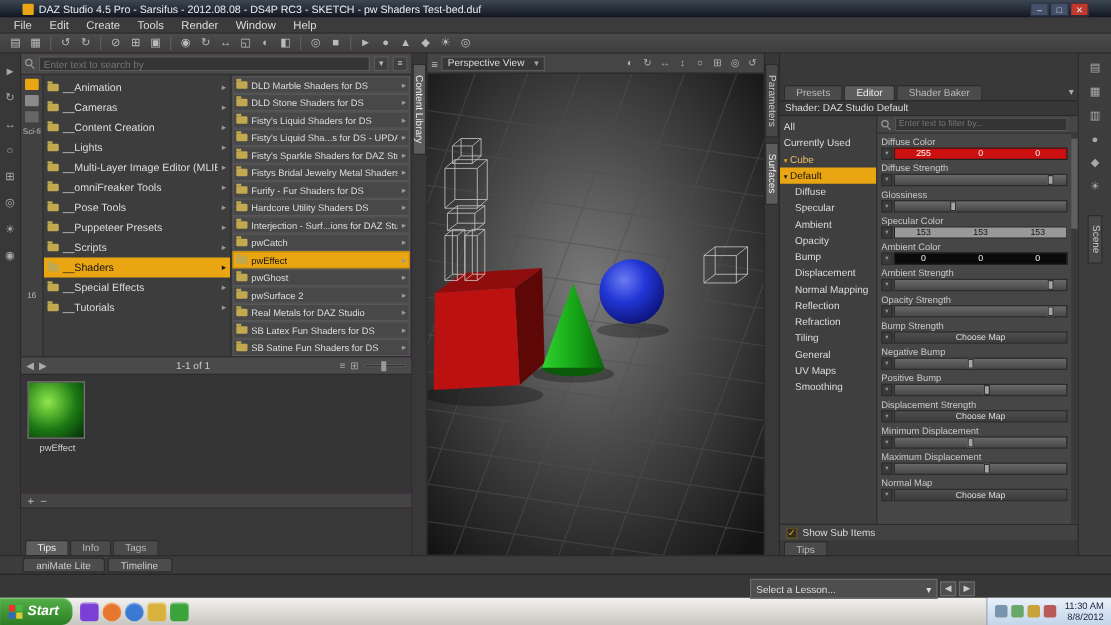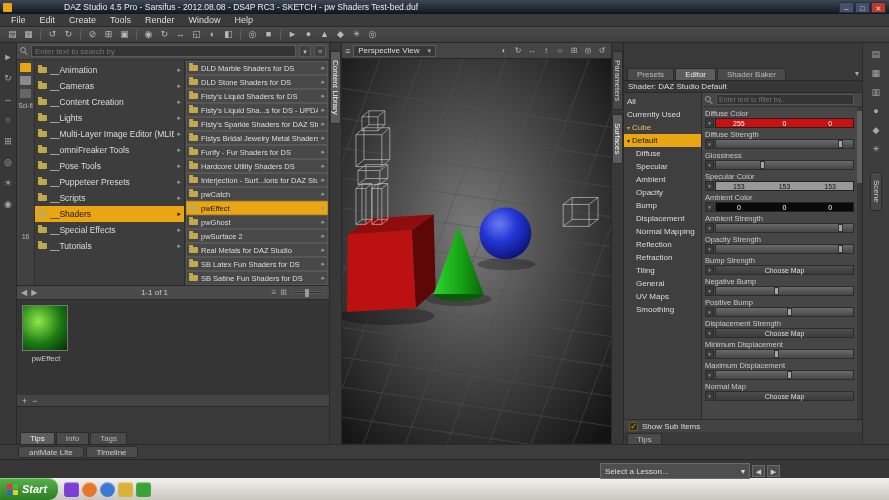--- a/index.html
+++ b/index.html
@@ -1,20 +1,20 @@
 <!DOCTYPE html>
 <html><head>
 <meta charset="utf-8">
 <style>
   *{margin:0;padding:0;box-sizing:border-box;font-family:"Liberation Sans",sans-serif;}
   html,body{background:#222;}
   .screen{position:relative;width:889px;height:500px;background:#3c3c3c;overflow:hidden;display:flex;flex-direction:column;color:#ccc;}
 
   
-  .titlebar{flex:0 0 14px;background:linear-gradient(#3d4754,#10161f);display:flex;align-items:center;padding:0 3px;font-size:8.5px;color:#e8eef6;gap:48px;}
+  .titlebar{flex:0 0 14px;background:linear-gradient(#3d4754,#10161f);display:flex;align-items:center;padding:0 18px;font-size:8.5px;color:#e8eef6;}
   .app-ic{width:9px;height:9px;background:#e9a512;margin-right:4px;border-radius:1px;}
   .win-btns{margin-left:auto;display:flex;gap:1px;}
   .win-btn{width:15px;height:11px;background:#45506a;color:#dfe5ee;font-size:7px;line-height:11px;text-align:center;border:1px solid #2a3040;}
   .win-btn.close{background:#c0392b;}
   .menubar{flex:0 0 13px;background:#3b3b3b;border-bottom:1px solid #2a2a2a;display:flex;align-items:center;padding-left:4px;}
   .menu-item{padding:0 7px;font-size:9px;color:#ddd;}
   .toolbar{flex:0 0 16px;background:linear-gradient(#4b4b4b,#3e3e3e);border-bottom:1px solid #282828;display:flex;align-items:center;padding-left:5px;gap:1px;}
   .tb-icon{width:15px;height:13px;color:#b9b9b9;font-size:9px;text-align:center;line-height:13px;}
   .tb-sep{width:1px;height:11px;background:#5c5c5c;margin:0 3px;}
 
@@ -711,15 +711,27 @@
       </span>
       <span>Start</span>
     </div>
     <div class="quick-launch">
         <span class="ql-icon" style="background: rgb(122, 63, 212);"></span>
         <span class="ql-icon" style="background: rgb(232, 118, 44); border-radius: 50%;"></span>
         <span class="ql-icon" style="background: rgb(58, 122, 212); border-radius: 50%;"></span>
         <span class="ql-icon" style="background: rgb(216, 178, 58);"></span>
         <span class="ql-icon" style="background: rgb(58, 164, 58);"></span>
       </div>
+    <div class="tray">
+      <span style="display:flex;gap:3px;">
+          <span class="tray-ic" style="background: rgb(122, 148, 176);"></span>
+          <span class="tray-ic" style="background: rgb(106, 168, 106);"></span>
+          <span class="tray-ic" style="background: rgb(200, 162, 58);"></span>
+          <span class="tray-ic" style="background: rgb(184, 90, 90);"></span>
+        </span>
+      <div class="clock">
+        <div>11:30 AM</div>
+        <div>8/8/2012</div>
+      </div>
+    </div>
   </div>
 
 </div>
 
 </body></html>

